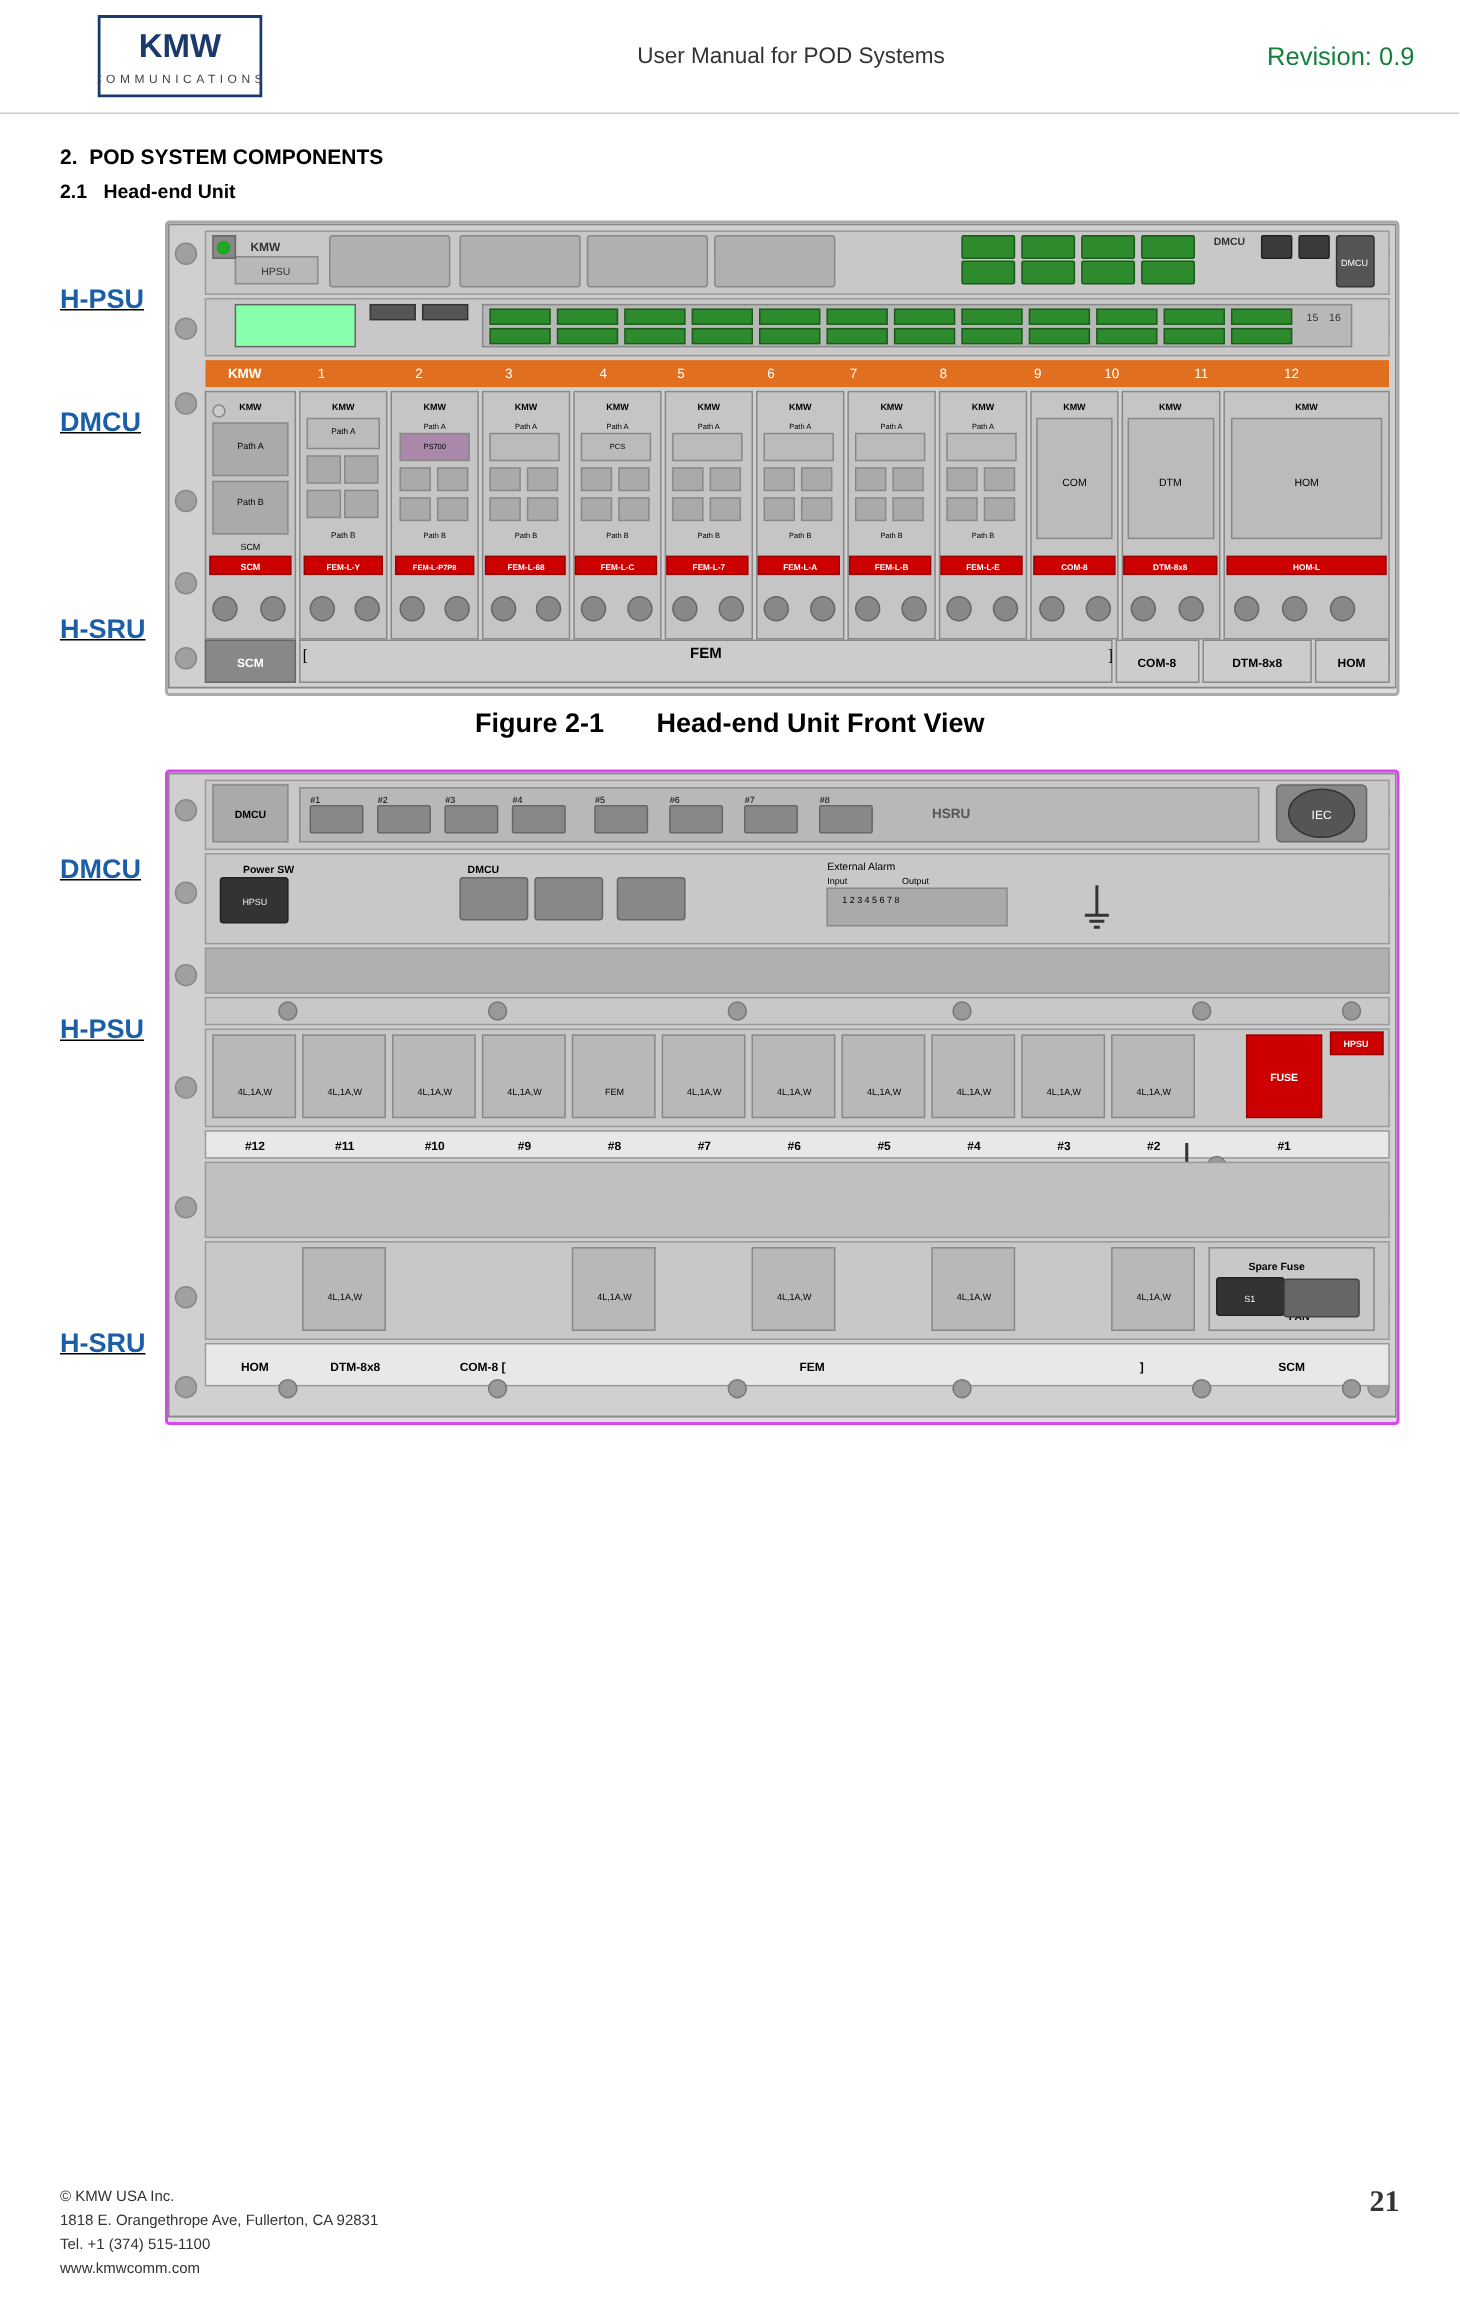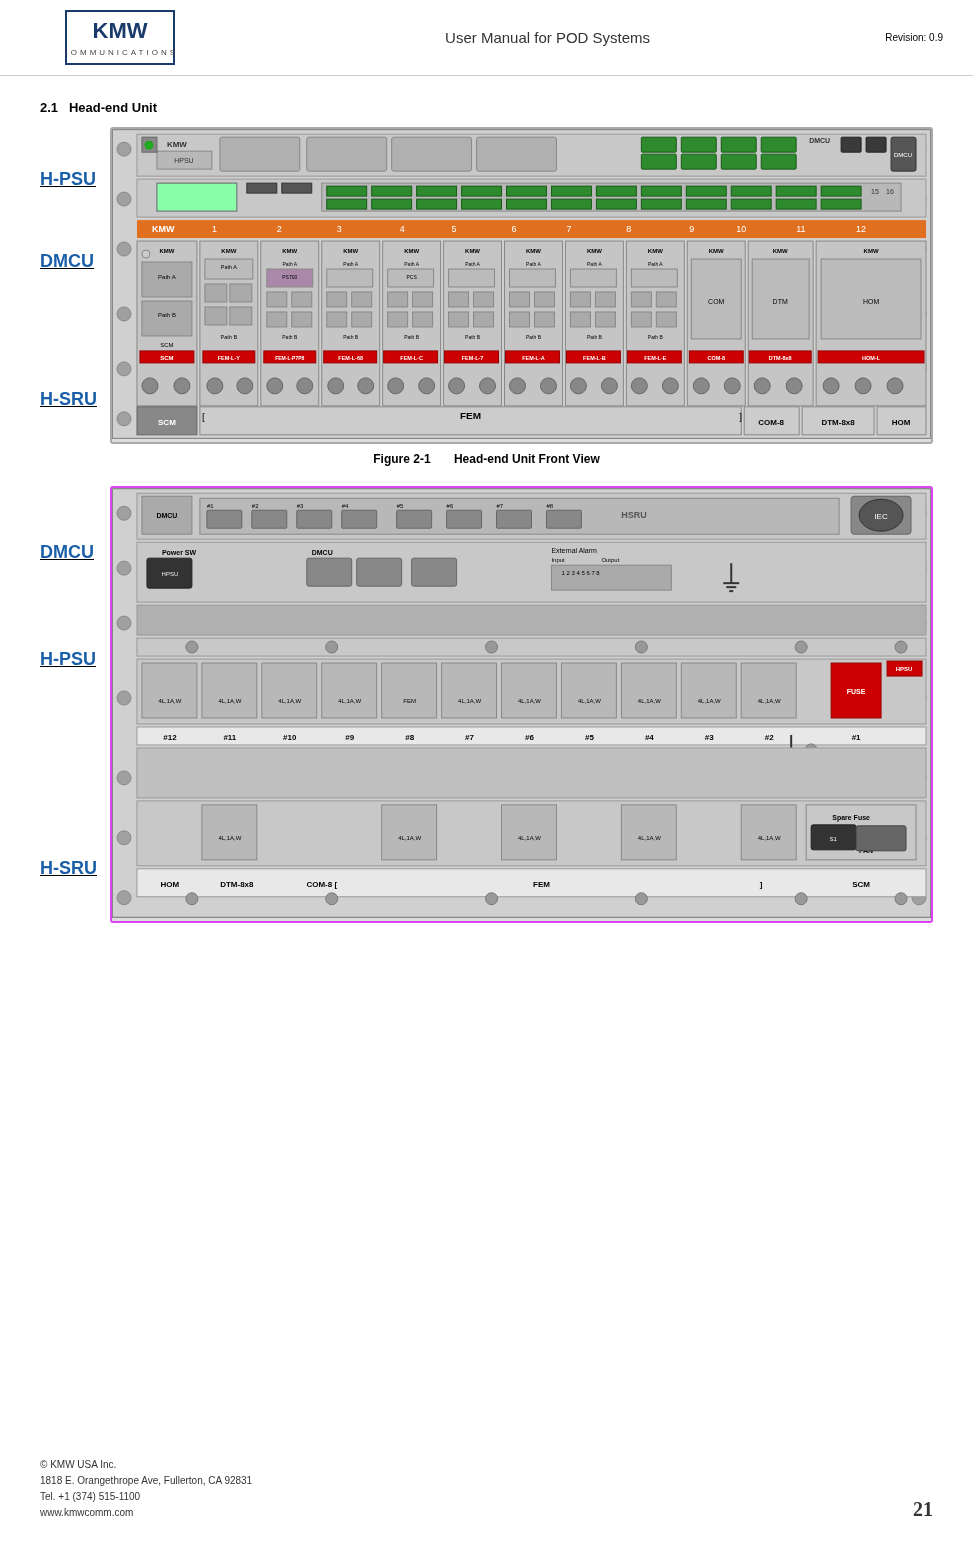--- a/index.html
+++ b/index.html
@@ -27,22 +27,22 @@
       align-items: center;
       width: 180px;
     }
     .header-center {
       font-size: 15px;
       font-weight: normal;
       color: #333;
       text-align: right;
     }
     .header-right {
-      font-size: 10px;
-      color: #000000;
+      font-size: 17px;
+      color: #15803d;
     }
 
     
     .content {
       padding: 20px 40px;
     }
 
     .section-title {
       font-size: 14px;
       font-weight: bold;
@@ -50,39 +50,39 @@
     }
     .sub-section-title {
       font-size: 13px;
       font-weight: bold;
       margin-bottom: 12px;
       margin-top: 4px;
     }
 
     .figure-caption {
       text-align: center;
-      font-size: 12px;
+      font-size: 18px;
       margin: 8px 0 20px 0;
     }
     .figure-caption b { font-weight: bold; }
 
     
     .rear-section {
       margin-top: 15px;
     }
 
     
     .footer {
       position: absolute;
       bottom: 20px;
       left: 40px;
       right: 40px;
       display: flex;
       justify-content: space-between;
-      align-items: flex-end;
+      align-items: flex-start;
       font-size: 10px;
       color: #333;
     }
     .footer-left {
       line-height: 1.6;
     }
     .footer-right {
       font-size: 20px;
       font-weight: bold;
       font-family: Liberation Serif, serif;
@@ -136,20 +136,23 @@
       <text x="55" y="28" text-anchor="middle" font-family="Arial" font-weight="900" font-size="22" fill="#1a3a6b">KMW</text>
       <text x="55" y="45" text-anchor="middle" font-family="Arial" font-size="8" fill="#444" letter-spacing="3">COMMUNICATIONS</text>
     </svg>
   </div>
   <div class="header-center">User Manual for POD Systems</div>
   <div class="header-right">Revision: 0.9</div>
 </div>
 
 <div class="content">
 
+  <div class="section-title">
+    <span>2.</span>&nbsp;&nbsp;<span>POD SYSTEM COMPONENTS</span>
+  </div>
 
   <div class="sub-section-title">
     <span>2.1</span>&nbsp;&nbsp;&nbsp;<span>Head-end Unit</span>
   </div>
 
   <div class="front-view-area">
 
     <div class="side-labels">
       <div class="side-label" style="color:#1a5fa8; margin-top:8px;">H-PSU</div>
       <div class="side-label" style="color:#1a5fa8; margin-top:4px;">DMCU</div>

